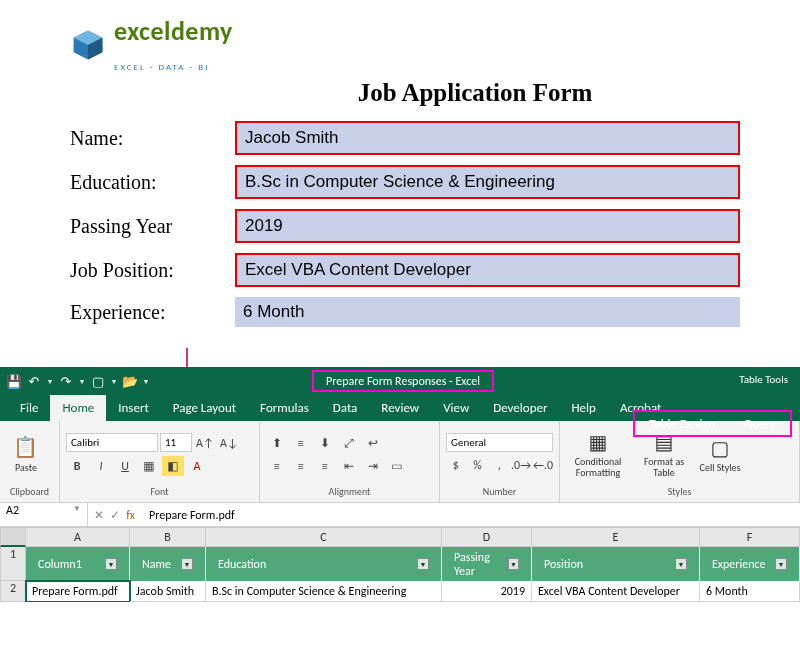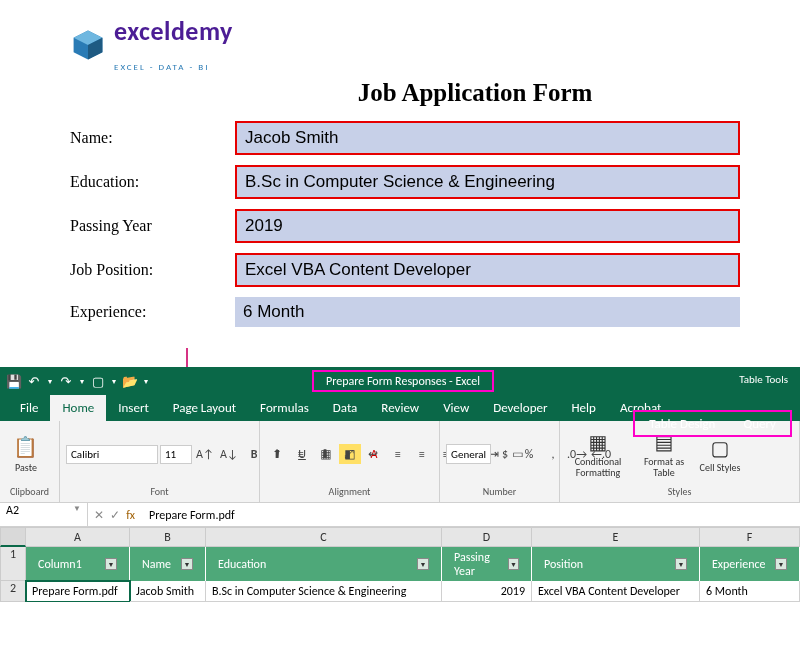--- a/index.html
+++ b/index.html
@@ -1,25 +1,25 @@
 <!DOCTYPE html>
 <html><head>
 <meta charset="utf-8">
 <style>
 *{box-sizing:border-box;margin:0;padding:0;font-family:Calibri,Arial,sans-serif}
 body{width:800px;background:#fff}
 .top-doc{padding:18px 60px 30px 70px}
 .logo-row{display:flex;align-items:center;gap:8px;margin-bottom:8px}
 .logo-mark{width:36px;height:36px}
 .logo-text{display:flex;flex-direction:column;line-height:1}
-.brand{font-size:26px;color:#4c1d95;font-weight:600;letter-spacing:.5px}
+.brand{font-size:26px;color:#4d7c0f;font-weight:600;letter-spacing:.5px}
 .tag{font-size:9px;color:#2a7bb5;letter-spacing:2px;margin-top:18px}
 .form-title{font-family:"Times New Roman",serif;font-weight:bold;font-size:25px;text-align:center;margin:0 0 14px 140px}
 .frow{display:flex;align-items:center;margin:10px 0}
-.flabel{width:165px;font-family:"Times New Roman",serif;font-size:16px;color:#000}
+.flabel{width:165px;font-family:"Times New Roman",serif;font-size:20px;color:#000}
 .fbox{flex:1;background:#c7d0e8;padding:5px 8px;font-size:17px;font-family:Arial,sans-serif}
 .fbox.red{border:2px solid #e60000}
 .arrow{position:absolute;left:186px;top:348px}
 .arrow-line{width:2px;height:50px;background:#d63384}
 .arrow-head{width:0;height:0;border-left:5px solid transparent;border-right:5px solid transparent;border-top:9px solid #d63384;margin-left:-4px}
 .excel{position:relative;font-size:12px}
 .qat{background:#0a6848;height:28px;display:flex;align-items:center;padding:0 6px;gap:4px;position:relative}
 .qat-ico{width:16px;height:16px;display:flex;align-items:center;justify-content:center;color:#fff;font-size:13px}
 .carrot{color:#fff;font-size:8px;margin:0 2px}
 .winbox{position:absolute;left:312px;top:3px;border:2px solid #ff00c8;padding:2px 12px;color:#fff;font-size:12px;background:#0a6848}
@@ -31,21 +31,21 @@
 .ctx-tab{color:#fff;font-size:13px;padding:4px 14px}
 .ribbon{background:#f3f3f3;border-bottom:1px solid #d0d0d0;height:82px;display:flex}
 .grp{border-right:1px solid #d0d0d0;padding:4px 6px 2px;display:flex;flex-direction:column;justify-content:space-between}
 .grp-body{display:flex;align-items:center;gap:4px;flex:1}
 .grp-label{text-align:center;font-size:10px;color:#555;padding:2px 0}
 .big-btn{display:flex;flex-direction:column;align-items:center;justify-content:center;width:40px;gap:2px;font-size:10px;color:#333}
 .big-btn .ico{font-size:20px}
 .sel{font-size:11px;border:1px solid #ccc;background:#fff;padding:2px 4px;display:inline-flex;align-items:center}
 .mini{width:22px;height:20px;display:flex;align-items:center;justify-content:center;font-size:12px;color:#444}
 .mline{display:flex;align-items:center;gap:2px}
-.font-stack{display:flex;flex-direction:row;gap:3px}
+.font-stack{display:flex;flex-direction:column;gap:3px}
 .fxbar{background:#fff;border-bottom:1px solid #d0d0d0;height:24px;display:flex;align-items:center;font-size:12px}
 .namebox{width:88px;border-right:1px solid #d0d0d0;padding:0 6px;height:100%;display:flex;align-items:flex-start;justify-content:space-between}
 .fxbtns{display:flex;align-items:center;padding:0 6px;gap:6px;color:#888}
 .fxlab{color:#a16207;}
 .fxinput{flex:1;padding:0 8px}
 .sheet{font-size:12px}
 .colhdr,.row{display:grid;grid-template-columns:26px 104px 76px 236px 90px 168px 100px}
 .colhdr div{background:#e6e6e6;border:1px solid #ccc;border-left:none;text-align:center;font-size:12px;color:#333;padding:2px 0}
 .colhdr div:first-child{border-left:1px solid #ccc;background:#d9d9d9;border-bottom:2px solid #0a6848}
 .rowhdr{background:#e6e6e6;border:1px solid #ccc;border-top:none;text-align:center;font-size:12px;color:#333}

